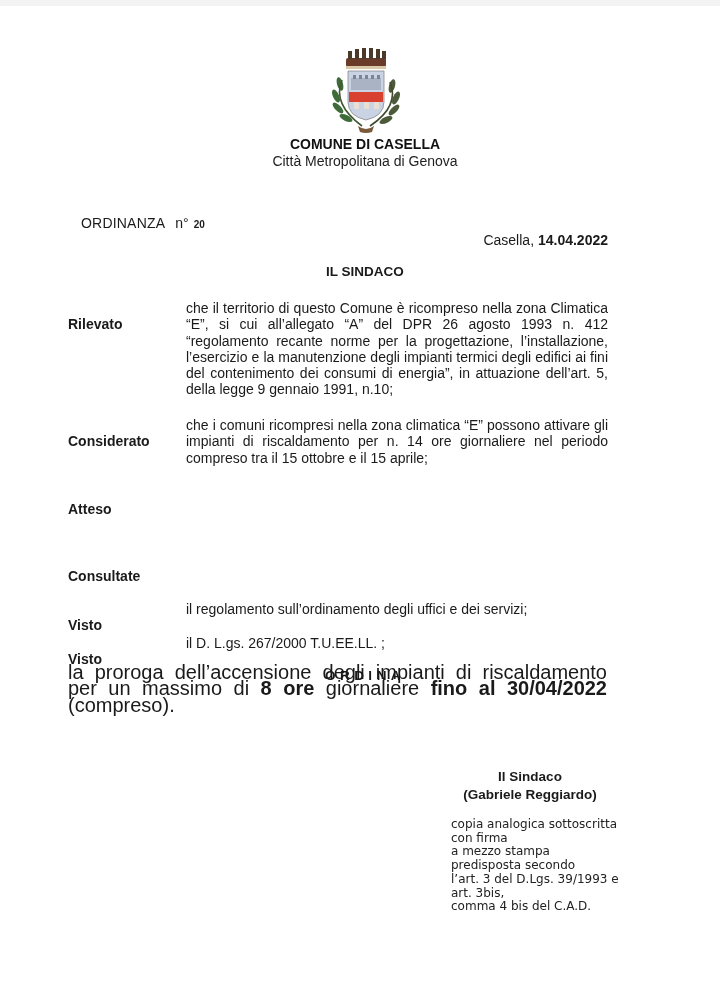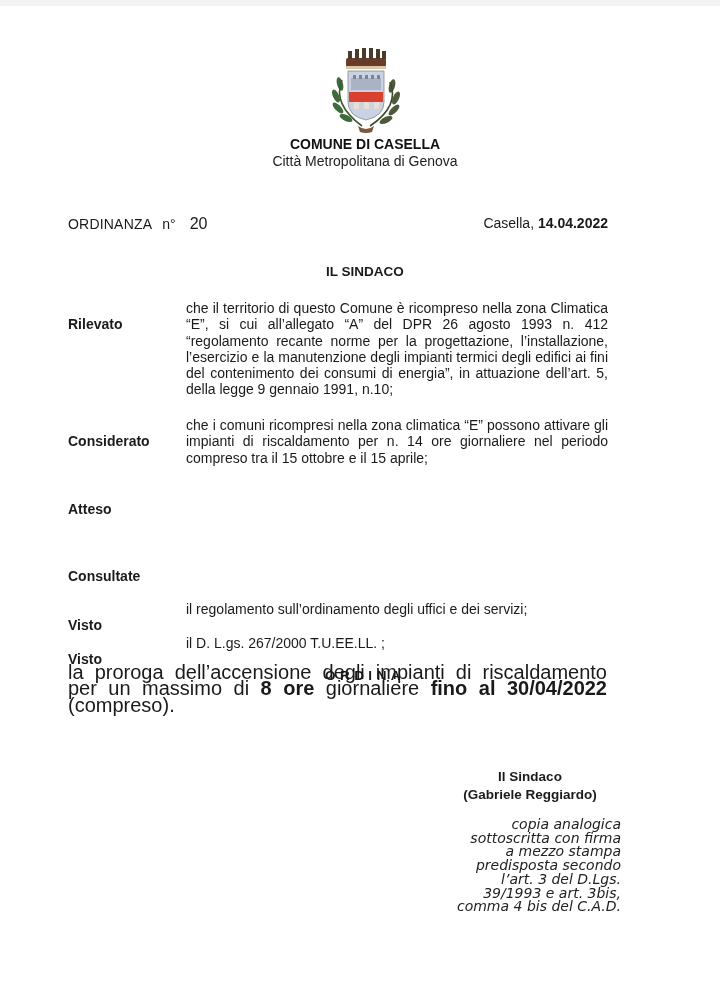--- a/index.html
+++ b/index.html
@@ -5,33 +5,33 @@
   html, body { margin: 0; padding: 0; }
   body {
     width: 720px; height: 1001px; background: #ffffff; position: relative; overflow: hidden;
     font-family: "Liberation Sans", sans-serif; color: #1a1a1a;
   }
   .topstrip { position: absolute; left: 0; top: 0; width: 720px; height: 6px; background: #f3f3f3; }
   .emblem { position: absolute; left: 318px; top: 44px; width: 96px; height: 92px; }
   .hdr-title { position: absolute; top: 136px; left: 0; width: 730px; text-align: center; font-weight: bold; font-size: 14px; color: #111; }
   .hdr-sub { position: absolute; top: 153px; left: 0; width: 730px; text-align: center; font-size: 14px; color: #222; }
   .ordrow { position: absolute; top: 215px; left: 68px; width: 540px; font-size: 14px; }
-  .ord-label { letter-spacing: 0.2px; }
+  .ord-label { letter-spacing: 0.2px; margin-left: 13px; }
   .ord-n { margin-left: 10px; }
-  .ord-num { font-weight: normal; font-size: 16px; margin-left: 14px; }
-  .dateline { position: absolute; right: 0; top: 0; }
+  .ord-num { font-weight: bold; font-size: 10px; margin-left: 5px; }
+  .dateline { position: absolute; right: 0; top: 17px; }
   .dateline b { font-weight: bold; }
   .sindaco { position: absolute; top: 264px; left: 0; width: 730px; text-align: center; font-weight: bold; font-size: 13.5px; }
   .clause { position: absolute; left: 68px; width: 540px; font-size: 14px; line-height: 16.3px; }
   .clause .lbl { position: absolute; left: 0; top: 16px; font-weight: bold; }
   .clause .txt { margin-left: 118px; text-align: justify; text-align-last: left; }
   .ordina { position: absolute; top: 668px; left: 0; width: 730px; text-align: center; font-weight: bold; font-size: 13.5px; letter-spacing: 4.5px; }
   .order-text { position: absolute; top: 664px; left: 68px; width: 539px; font-size: 20px; line-height: 16.3px; text-align: justify; text-align-last: left; }
   .sign { position: absolute; top: 768px; left: 430px; width: 200px; text-align: center; font-weight: bold; font-size: 13.5px; line-height: 18px; }
-  .note { position: absolute; top: 818px; left: 451px; width: 170px; font-style: italic; font-size: 14px; line-height: 13.7px; color: #222; font-family: "DejaVu Sans", sans-serif; text-align: right; }
+  .note { position: absolute; top: 818px; left: 451px; width: 170px; font-size: 12px; line-height: 13.7px; color: #222; font-family: "DejaVu Sans", sans-serif; }
 </style>
 </head>
 <body>
 
 <div class="topstrip"></div>
 
 <svg class="emblem" viewBox="0 0 96 92">
 
   <rect x="28" y="14" width="40" height="9" rx="2" fill="#6b3b2a"></rect>
   <g fill="#4a3a2a">

